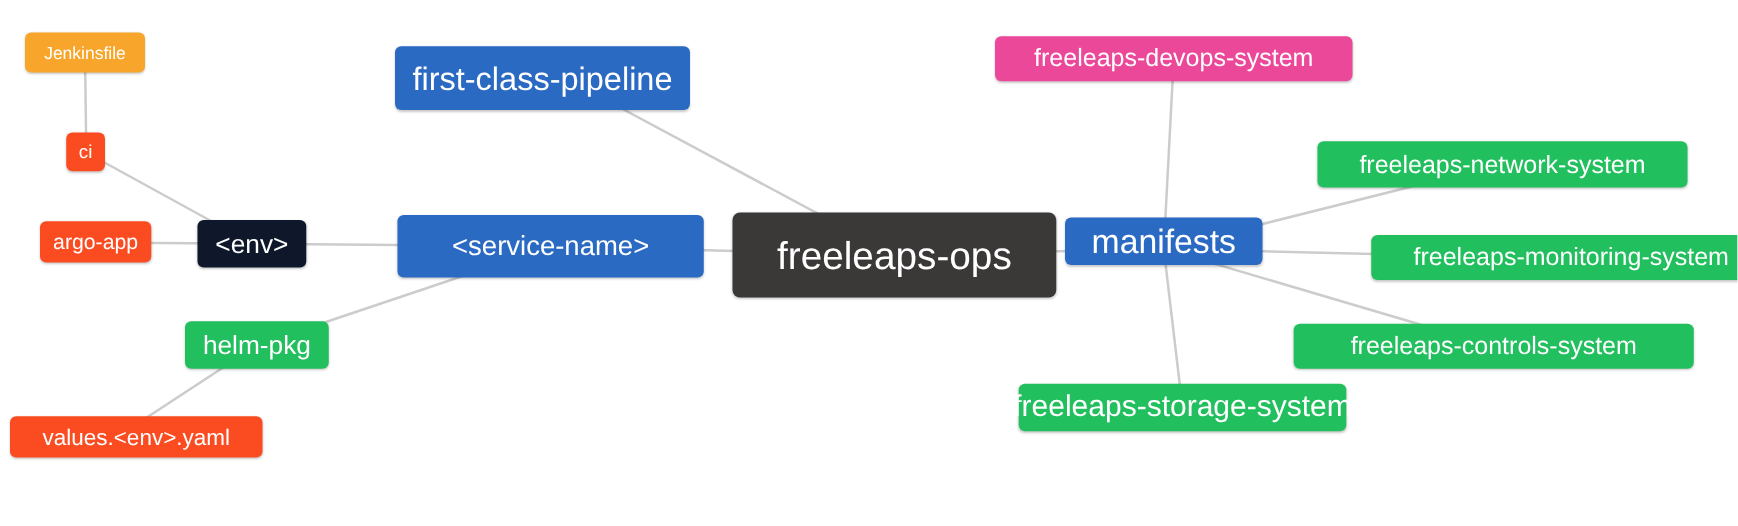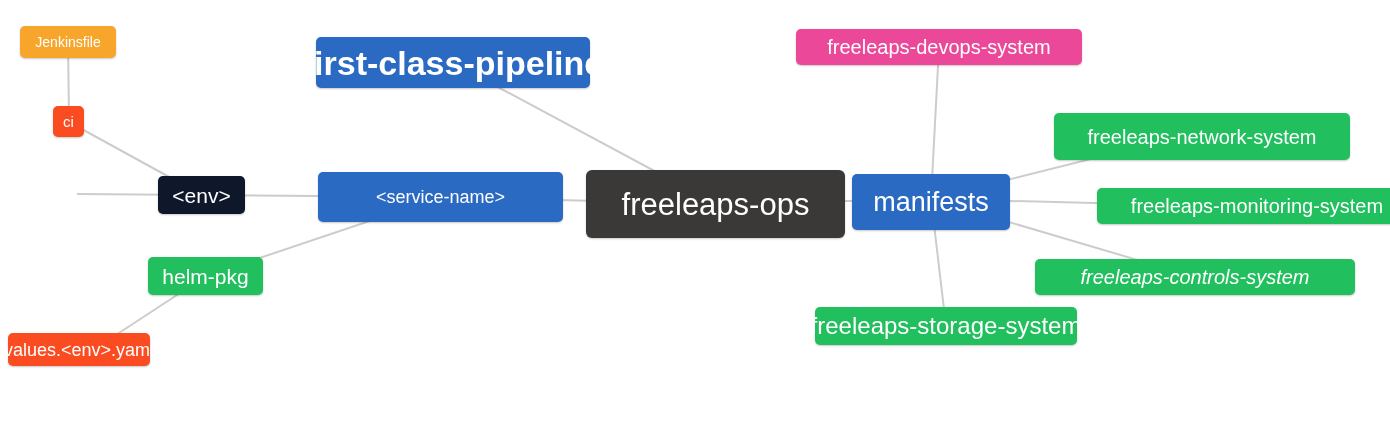--- a/index.html
+++ b/index.html
@@ -39,27 +39,27 @@
     box-sizing: border-box;
     line-height: 1;
     user-select: none;
   }
   
   #n-jenkinsfile { left: 20px;  top: 26px;  width: 96px;  height: 32px; font-size: 14px; }
   #n-ci          { left: 53px;  top: 106px; width: 31px;  height: 31px; font-size: 15px; }
   #n-argo        { left: 32px;  top: 177px; width: 89px;  height: 33px; font-size: 17px; }
   #n-env         { left: 158px; top: 176px; width: 87px;  height: 38px; font-size: 21px; }
   #n-helm        { left: 148px; top: 257px; width: 115px; height: 38px; font-size: 21px; }
-  #n-values      { left: 8px;   top: 333px; width: 142px; height: 33px; font-size: 18px; }
-  #n-fcp         { left: 316px; top: 37px;  width: 274px; height: 51px; font-size: 34px; font-weight: bold; }
-  #n-service     { left: 318px; top: 172px; width: 245px; height: 50px; font-size: 18px; }
+  #n-values      { left: 8px;   top: 333px; width: 202px; height: 33px; font-size: 18px; }
+  #n-fcp         { left: 316px; top: 37px;  width: 236px; height: 51px; font-size: 26px; }
+  #n-service     { left: 318px; top: 172px; width: 245px; height: 50px; font-size: 22px; }
   #n-root        { left: 586px; top: 170px; width: 259px; height: 68px; font-size: 31px; border-radius: 6px; }
-  #n-manifests   { left: 852px; top: 174px; width: 158px; height: 56px; font-size: 27px; }
+  #n-manifests   { left: 852px; top: 174px; width: 158px; height: 38px; font-size: 27px; }
   #n-devops      { left: 796px; top: 29px;  width: 286px; height: 36px; font-size: 20px; }
-  #n-network     { left: 1054px;top: 113px; width: 296px; height: 47px; font-size: 20px; }
+  #n-network     { left: 1054px;top: 113px; width: 296px; height: 37px; font-size: 20px; }
   #n-monitoring  { left: 1053px;top: 188px; width: 320px; height: 36px; font-size: 20px; }
   #n-controls    { left: 1035px;top: 259px; width: 320px; height: 36px; font-size: 20px; }
   #n-storage     { left: 815px; top: 307px; width: 262px; height: 38px; font-size: 24px; }
 </style>
 </head>
 <body>
 
 <div class="canvas">
 
   <svg class="edges" width="1390" height="421" aria-hidden="true">
@@ -74,26 +74,27 @@
     <line x1="716" y1="204" x2="931" y2="199" style="stroke: rgb(204, 204, 204);"></line>
     <line x1="931" y1="199" x2="939" y2="47" style="stroke: rgb(204, 204, 204);"></line>
     <line x1="931" y1="199" x2="1202" y2="131" style="stroke: rgb(204, 204, 204);"></line>
     <line x1="931" y1="199" x2="1213" y2="206" style="stroke: rgb(204, 204, 204);"></line>
     <line x1="931" y1="199" x2="1195" y2="277" style="stroke: rgb(204, 204, 204);"></line>
     <line x1="931" y1="199" x2="946" y2="326" style="stroke: rgb(204, 204, 204);"></line>
   </svg>
 
   <div id="n-jenkinsfile" class="node" style="background-color: rgb(248, 165, 43);">Jenkinsfile</div>
   <div id="n-ci" class="node" style="background-color: rgb(251, 76, 33);">ci</div>
+  <div id="n-argo" class="node" style="background-color: rgb(251, 76, 33);">argo-app</div>
   <div id="n-env" class="node" style="background-color: #0f172a;">&lt;env&gt;</div>
   <div id="n-helm" class="node" style="background-color: rgb(34, 191, 94);">helm-pkg</div>
   <div id="n-values" class="node" style="background-color: rgb(251, 76, 33);">values.&lt;env&gt;.yaml</div>
   <div id="n-fcp" class="node" style="background-color: rgb(42, 106, 195);">first-class-pipeline</div>
   <div id="n-service" class="node" style="background-color: rgb(42, 106, 195);">&lt;service-name&gt;</div>
   <div id="n-root" class="node" style="background-color: rgb(59, 56, 56);">freeleaps-ops</div>
   <div id="n-manifests" class="node" style="background-color: rgb(42, 106, 195);">manifests</div>
   <div id="n-devops" class="node" style="background-color: #ec4899;">freeleaps-devops-system</div>
   <div id="n-network" class="node" style="background-color: rgb(34, 191, 94);">freeleaps-network-system</div>
   <div id="n-monitoring" class="node" style="background-color: rgb(34, 191, 94); margin-left: 44px;">freeleaps-monitoring-system</div>
-  <div id="n-controls" class="node" style="background-color: rgb(34, 191, 94); font-style: italic;">freeleaps-controls-system</div>
+  <div id="n-controls" class="node" style="background-color: rgb(34, 191, 94);">freeleaps-controls-system</div>
   <div id="n-storage" class="node" style="background-color: rgb(34, 191, 94);">freeleaps-storage-system</div>
 
 </div>
 
 </body></html>

